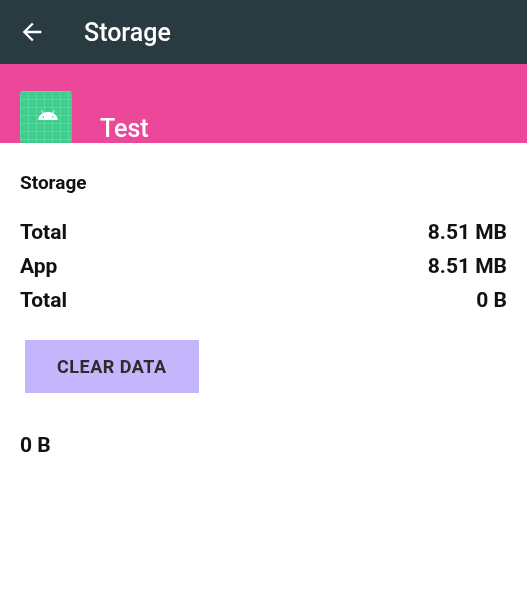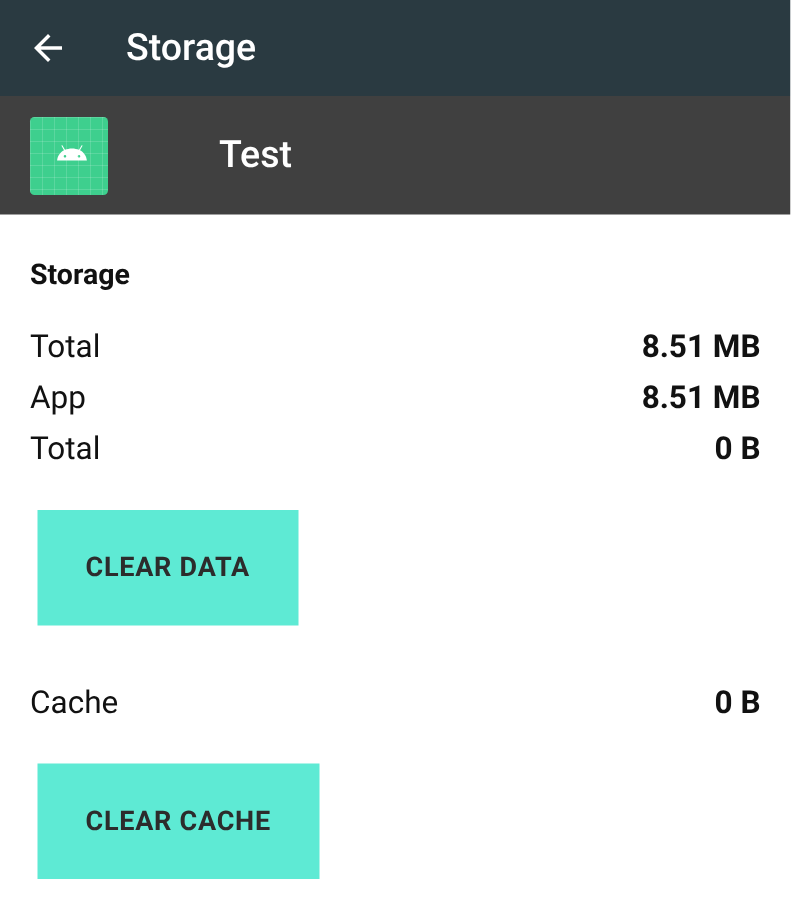--- a/index.html
+++ b/index.html
@@ -28,26 +28,25 @@
       align-items: center;
       justify-content: center;
     }
     .top-title {
       color: #fff;
       font-size: 25px;
       font-weight: 500;
       margin-left: 38px;
     }
     .sub-bar {
-      background: #404040;
+      background: #ec4899;
       height: 79px;
       display: flex;
-      align-items: center;
+      align-items: flex-end;
       padding: 0 20px;
-      gap: 46px;
     }
     .app-icon {
       width: 52px;
       height: 52px;
       background: #3ecf8e;
       border-radius: 3px;
       display: flex;
       align-items: center;
       justify-content: center;
       position: relative;
@@ -80,30 +79,30 @@
     }
     .row {
       display: flex;
       justify-content: space-between;
       align-items: center;
       font-size: 21px;
       color: #111;
       margin-bottom: 10px;
     }
     .row .label {
-      font-weight: 400;
+      font-weight: 700;
     }
     .row .value {
       font-weight: 700;
     }
     .btn {
       display: inline-block;
-      background: #5eead4;
+      background: #c4b5fd;
       border: none;
-      padding: 28px 32px;
+      padding: 16px 32px;
       font-size: 18px;
       font-weight: 700;
       color: #2c2c2c;
       letter-spacing: 0.5px;
       cursor: pointer;
       margin-top: 18px;
       margin-left: 5px;
       font-family: inherit;
     }
     .cache-section {
@@ -148,18 +147,16 @@
   </div>
   <div class="row">
     <span class="label">Total</span>
     <span class="value">0 B</span>
   </div>
 
   <button class="btn">CLEAR DATA</button>
 
   <div class="cache-section">
     <div class="row">
-      <span class="label">Cache</span>
       <span class="value">0 B</span>
     </div>
-    <button class="btn">CLEAR CACHE</button>
   </div>
 </div>
 
 </body></html>

